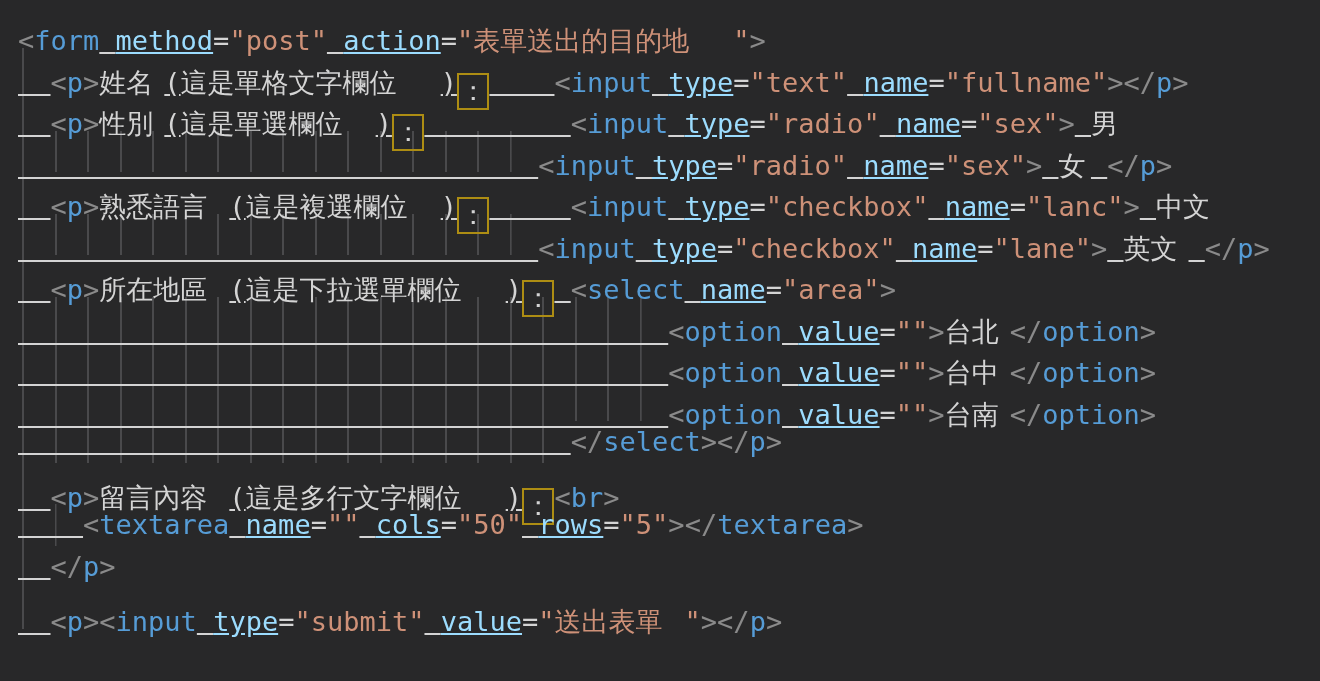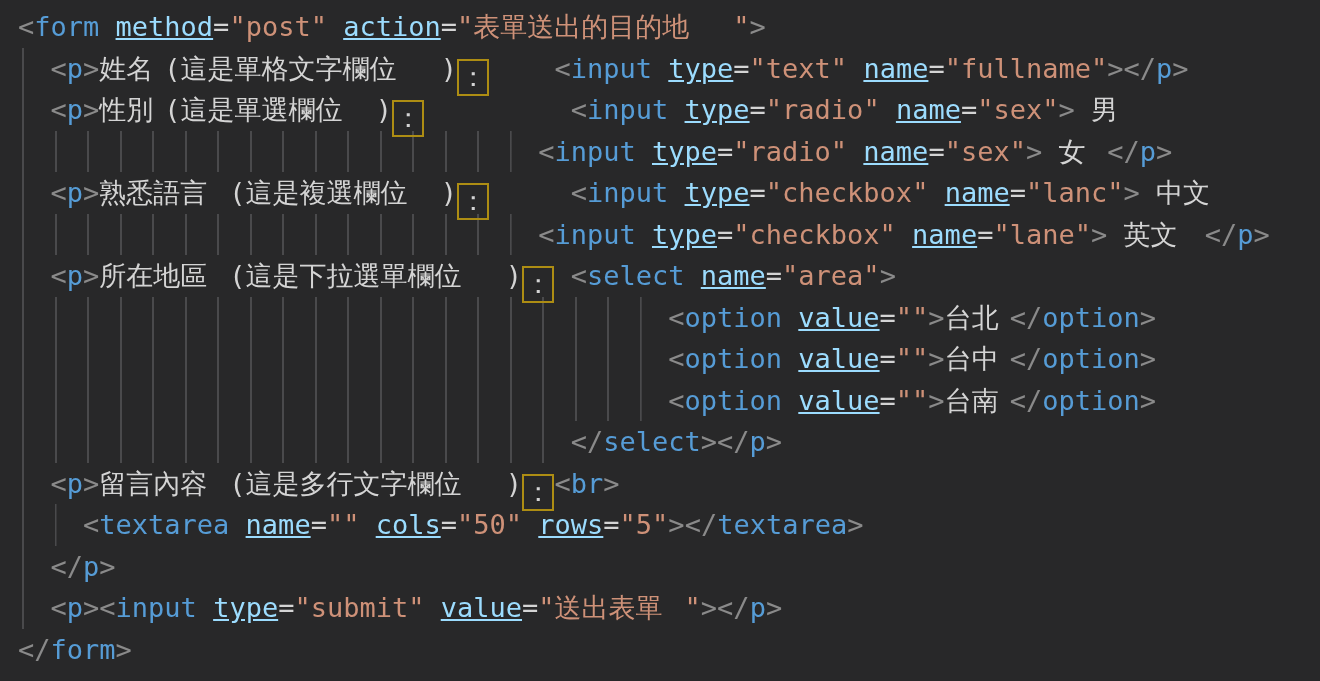--- a/index.html
+++ b/index.html
@@ -15,23 +15,23 @@
     padding:6px 0 0 18px;
     width:1302px;height:675px;
     box-sizing:border-box;
   }
   .line{height:41.5px;line-height:41.5px;white-space:pre;background-repeat:no-repeat;}
   .tok{white-space:pre;}
   .t{color:var(--tag);}
   .a{color:var(--attr);text-decoration:underline;}
   .s{color:var(--str);}
   .p{color:var(--pun);}
-  .x{color:var(--txt);}
+  .x{color:var(--txt);text-decoration:underline;}
   .e{color:var(--eq);}
-  .cjk{display:inline-block;white-space:pre;overflow:visible;}
+  .cjk{display:inline-block;white-space:pre;overflow:visible;margin-top:14px;}
   .box{
     display:inline-block;box-sizing:border-box;width:2ch;height:37px;line-height:32px;
     border:2px solid var(--boxb);vertical-align:-8px;text-align:center;color:var(--txt);
   }
 </style>
 </head>
 <body>
 
 <div id="editor">
     <div class="line"><span class="tok p">&lt;</span><span class="tok t">form</span><span class="tok x"> </span><span class="tok a">method</span><span class="tok e">=</span><span class="tok s">"post"</span><span class="tok x"> </span><span class="tok a">action</span><span class="tok e">=</span><span class="tok s">"<span class="cjk" style="width: 16ch;">表單送出的目的地</span>"</span><span class="tok p">&gt;</span></div>
@@ -42,14 +42,13 @@
     <div class="line" style="background-image: repeating-linear-gradient(90deg, var(--guide) 0 2px, transparent 2px 32.5109375px); background-size: 489.664px 100%; background-position: 4px 0px;"><span class="tok x">                                </span><span class="tok p">&lt;</span><span class="tok t">input</span><span class="tok x"> </span><span class="tok a">type</span><span class="tok e">=</span><span class="tok s">"checkbox"</span><span class="tok x"> </span><span class="tok a">name</span><span class="tok e">=</span><span class="tok s">"lane"</span><span class="tok p">&gt;</span><span class="tok x"> <span class="cjk" style="width: 4ch;">英文</span> </span><span class="tok p">&lt;/</span><span class="tok t">p</span><span class="tok p">&gt;</span></div>
     <div class="line" style="background-image: repeating-linear-gradient(90deg, var(--guide) 0 2px, transparent 2px 32.5109375px); background-size: 2px 100%; background-position: 4px 0px;"><span class="tok x">  </span><span class="tok p">&lt;</span><span class="tok t">p</span><span class="tok p">&gt;</span><span class="tok x"><span class="cjk" style="width: 8ch;">所在地區</span>(<span class="cjk" style="width: 16ch;">這是下拉選單欄位</span>)</span><span class="box">：</span><span class="tok x"> </span><span class="tok p">&lt;</span><span class="tok t">select</span><span class="tok x"> </span><span class="tok a">name</span><span class="tok e">=</span><span class="tok s">"area"</span><span class="tok p">&gt;</span></div>
     <div class="line" style="background-image: repeating-linear-gradient(90deg, var(--guide) 0 2px, transparent 2px 32.5109375px); background-size: 619.708px 100%; background-position: 4px 0px;"><span class="tok x">                                        </span><span class="tok p">&lt;</span><span class="tok t">option</span><span class="tok x"> </span><span class="tok a">value</span><span class="tok e">=</span><span class="tok s">""</span><span class="tok p">&gt;</span><span class="tok x"><span class="cjk" style="width: 4ch;">台北</span></span><span class="tok p">&lt;/</span><span class="tok t">option</span><span class="tok p">&gt;</span></div>
     <div class="line" style="background-image: repeating-linear-gradient(90deg, var(--guide) 0 2px, transparent 2px 32.5109375px); background-size: 619.708px 100%; background-position: 4px 0px;"><span class="tok x">                                        </span><span class="tok p">&lt;</span><span class="tok t">option</span><span class="tok x"> </span><span class="tok a">value</span><span class="tok e">=</span><span class="tok s">""</span><span class="tok p">&gt;</span><span class="tok x"><span class="cjk" style="width: 4ch;">台中</span></span><span class="tok p">&lt;/</span><span class="tok t">option</span><span class="tok p">&gt;</span></div>
     <div class="line" style="background-image: repeating-linear-gradient(90deg, var(--guide) 0 2px, transparent 2px 32.5109375px); background-size: 619.708px 100%; background-position: 4px 0px;"><span class="tok x">                                        </span><span class="tok p">&lt;</span><span class="tok t">option</span><span class="tok x"> </span><span class="tok a">value</span><span class="tok e">=</span><span class="tok s">""</span><span class="tok p">&gt;</span><span class="tok x"><span class="cjk" style="width: 4ch;">台南</span></span><span class="tok p">&lt;/</span><span class="tok t">option</span><span class="tok p">&gt;</span></div>
     <div class="line" style="background-image: repeating-linear-gradient(90deg, var(--guide) 0 2px, transparent 2px 32.5109375px); background-size: 522.175px 100%; background-position: 4px 0px;"><span class="tok x">                                  </span><span class="tok p">&lt;/</span><span class="tok t">select</span><span class="tok p">&gt;</span><span class="tok p">&lt;/</span><span class="tok t">p</span><span class="tok p">&gt;</span></div>
     <div class="line" style="background-image: repeating-linear-gradient(90deg, var(--guide) 0 2px, transparent 2px 32.5109375px); background-size: 2px 100%; background-position: 4px 0px;"><span class="tok x">  </span><span class="tok p">&lt;</span><span class="tok t">p</span><span class="tok p">&gt;</span><span class="tok x"><span class="cjk" style="width: 8ch;">留言內容</span>(<span class="cjk" style="width: 16ch;">這是多行文字欄位</span>)</span><span class="box">：</span><span class="tok p">&lt;</span><span class="tok t">br</span><span class="tok p">&gt;</span></div>
     <div class="line" style="background-image: repeating-linear-gradient(90deg, var(--guide) 0 2px, transparent 2px 32.5109375px); background-size: 34.5109px 100%; background-position: 4px 0px;"><span class="tok x">    </span><span class="tok p">&lt;</span><span class="tok t">textarea</span><span class="tok x"> </span><span class="tok a">name</span><span class="tok e">=</span><span class="tok s">""</span><span class="tok x"> </span><span class="tok a">cols</span><span class="tok e">=</span><span class="tok s">"50"</span><span class="tok x"> </span><span class="tok a">rows</span><span class="tok e">=</span><span class="tok s">"5"</span><span class="tok p">&gt;</span><span class="tok p">&lt;/</span><span class="tok t">textarea</span><span class="tok p">&gt;</span></div>
     <div class="line" style="background-image: repeating-linear-gradient(90deg, var(--guide) 0 2px, transparent 2px 32.5109375px); background-size: 2px 100%; background-position: 4px 0px;"><span class="tok x">  </span><span class="tok p">&lt;/</span><span class="tok t">p</span><span class="tok p">&gt;</span></div>
     <div class="line" style="background-image: repeating-linear-gradient(90deg, var(--guide) 0 2px, transparent 2px 32.5109375px); background-size: 2px 100%; background-position: 4px 0px;"><span class="tok x">  </span><span class="tok p">&lt;</span><span class="tok t">p</span><span class="tok p">&gt;</span><span class="tok p">&lt;</span><span class="tok t">input</span><span class="tok x"> </span><span class="tok a">type</span><span class="tok e">=</span><span class="tok s">"submit"</span><span class="tok x"> </span><span class="tok a">value</span><span class="tok e">=</span><span class="tok s">"<span class="cjk" style="width: 8ch;">送出表單</span>"</span><span class="tok p">&gt;</span><span class="tok p">&lt;/</span><span class="tok t">p</span><span class="tok p">&gt;</span></div>
-    <div class="line"><span class="tok p">&lt;/</span><span class="tok t">form</span><span class="tok p">&gt;</span></div>
   </div>
 
 </body></html>

